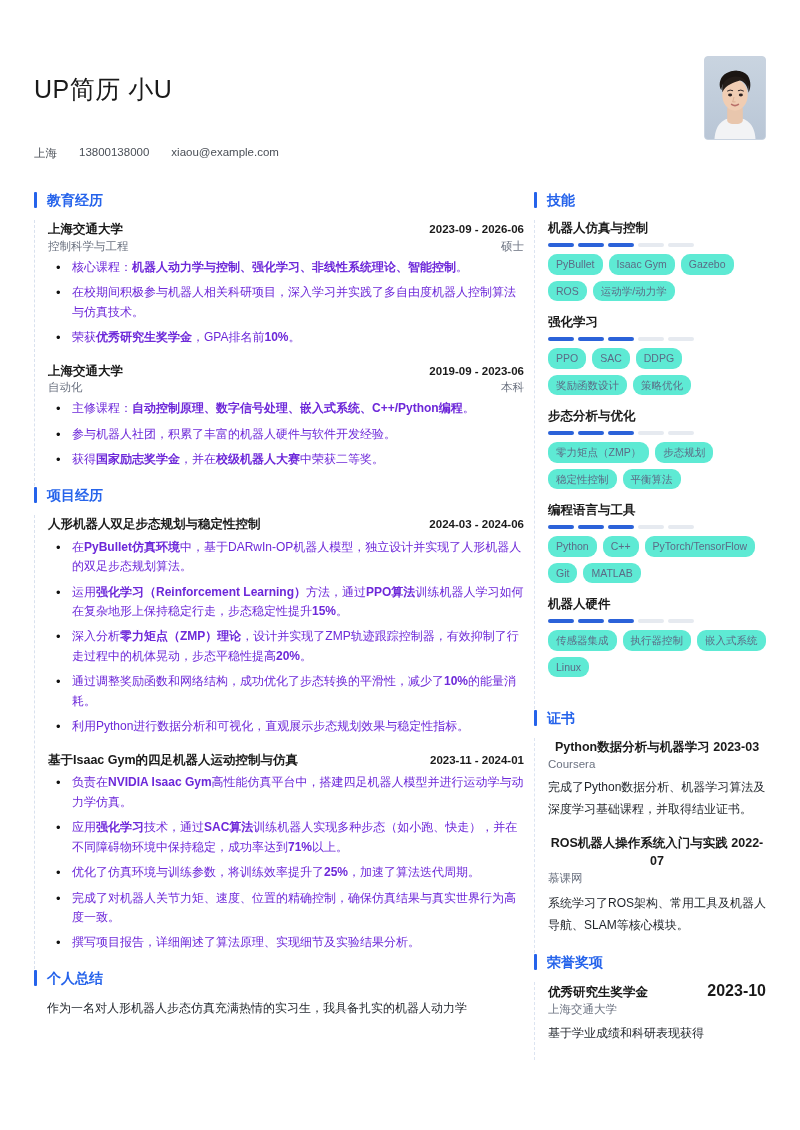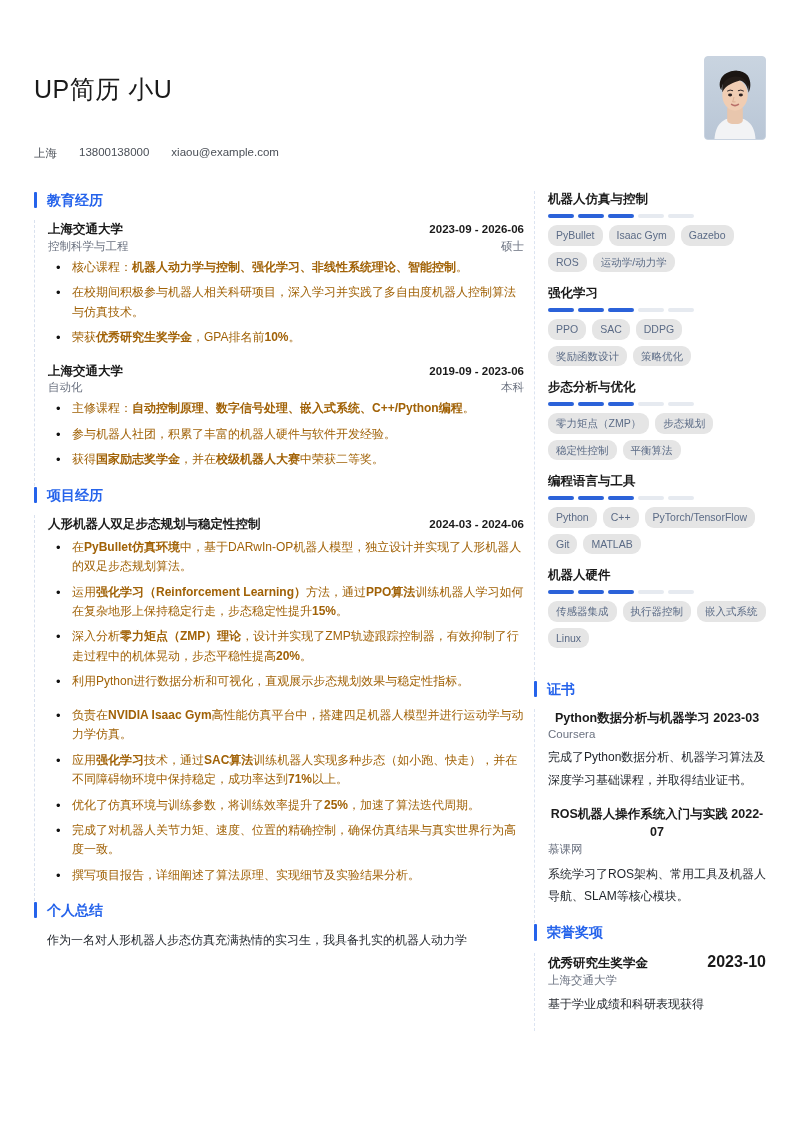--- a/index.html
+++ b/index.html
@@ -45,38 +45,38 @@
   .entry:last-child { margin-bottom: 0; }
   .entry-row { display: flex; justify-content: space-between; align-items: baseline; gap: 10px; }
   .entry-title { font-size: 12.5px; font-weight: 700; color: #1a1a1a; line-height: 1.5; }
   .entry-date { font-size: 11.5px; font-weight: 700; color: #1a1a1a; white-space: nowrap; }
   .entry-sub { font-size: 11.5px; color: #6b7280; }
   .entry-sub-right { font-size: 11.5px; color: #6b7280; white-space: nowrap; }
 
   ul.bullets { list-style: none; margin: 4px 0 0 0; padding: 0; }
   ul.bullets > li {
     position: relative; padding-left: 24px; font-size: 12px; line-height: 1.62;
-    color: #a16207; margin-bottom: 6px; text-align: left;
+    color: #6d28d9; margin-bottom: 6px; text-align: left;
   }
   ul.bullets > li:last-child { margin-bottom: 0; }
   ul.bullets > li::before {
     content: "•"; position: absolute; left: 8px; top: -1px; font-size: 13px; color: #111;
   }
   .b { font-weight: 700; }
 
   
   .skill-group { margin-bottom: 13px; }
   .skill-group:last-child { margin-bottom: 16px; }
   .skill-name { font-size: 12.5px; font-weight: 700; color: #1a1a1a; margin-bottom: 6px; }
   .skill-bars { display: flex; gap: 4px; margin-bottom: 7px; }
   .seg { width: 26px; height: 4px; border-radius: 2px; background: #e6eaf0; }
   .seg.on { background: #2b62d9; }
   .tags { display: flex; flex-wrap: wrap; gap: 6px; }
   .tag {
-    background: #e5e5e5; color: #5b6b86; font-size: 10.5px; line-height: 1;
+    background: #5eead4; color: #5b6b86; font-size: 10.5px; line-height: 1;
     padding: 5px 8px; border-radius: 9px; white-space: nowrap;
   }
 
   
   .cert { margin-bottom: 14px; }
   .cert:last-child { margin-bottom: 0; }
   .cert-title { font-size: 12.5px; font-weight: 700; color: #1a1a1a; line-height: 1.45; text-align: center; }
   .cert-title .date { font-weight: 700; }
   .cert-org { font-size: 11.5px; color: #6b7280; margin-top: 1px; }
   .cert-desc { font-size: 12px; color: #1f2329; line-height: 1.85; margin-top: 6px; }
@@ -172,24 +172,29 @@
         <div class="sec-body">
     <div class="entry">
       <div class="entry-row">
         <div class="entry-title">人形机器人双足步态规划与稳定性控制</div>
         <div class="entry-date">2024-03 - 2024-06</div>
       </div>
       <ul class="bullets">
                 <li><span>在</span><span class="b">PyBullet仿真环境</span><span>中，基于DARwIn-OP机器人模型，独立设计并实现了人形机器人的双足步态规划算法。</span></li>
                 <li><span>运用</span><span class="b">强化学习（Reinforcement Learning）</span><span>方法，通过</span><span class="b">PPO算法</span><span>训练机器人学习如何在复杂地形上保持稳定行走，步态稳定性提升</span><span class="b">15%</span><span>。</span></li>
                 <li><span>深入分析</span><span class="b">零力矩点（ZMP）理论</span><span>，设计并实现了ZMP轨迹跟踪控制器，有效抑制了行走过程中的机体晃动，步态平稳性提高</span><span class="b">20%</span><span>。</span></li>
+                <li><span>通过调整奖励函数和网络结构，成功优化了步态转换的平滑性，减少了</span><span class="b">10%</span><span>的能量消耗。</span></li>
                 <li><span>利用Python进行数据分析和可视化，直观展示步态规划效果与稳定性指标。</span></li>
               </ul>
     </div>
     <div class="entry">
+      <div class="entry-row">
+        <div class="entry-title">基于Isaac Gym的四足机器人运动控制与仿真</div>
+        <div class="entry-date">2023-11 - 2024-01</div>
+      </div>
       <ul class="bullets">
                 <li><span>负责在</span><span class="b">NVIDIA Isaac Gym</span><span>高性能仿真平台中，搭建四足机器人模型并进行运动学与动力学仿真。</span></li>
                 <li><span>应用</span><span class="b">强化学习</span><span>技术，通过</span><span class="b">SAC算法</span><span>训练机器人实现多种步态（如小跑、快走），并在不同障碍物环境中保持稳定，成功率达到</span><span class="b">71%</span><span>以上。</span></li>
                 <li><span>优化了仿真环境与训练参数，将训练效率提升了</span><span class="b">25%</span><span>，加速了算法迭代周期。</span></li>
                 <li><span>完成了对机器人关节力矩、速度、位置的精确控制，确保仿真结果与真实世界行为高度一致。</span></li>
                 <li><span>撰写项目报告，详细阐述了算法原理、实现细节及实验结果分析。</span></li>
               </ul>
     </div>
           </div>
       </div>
@@ -199,20 +204,21 @@
         <div class="sec-body" style="border-left:none;padding-left:13px;">
           <div class="summary-text">作为一名对人形机器人步态仿真充满热情的实习生，我具备扎实的机器人动力学</div>
         </div>
       </div>
 
     </div>
 
     <div class="col-right">
 
       <div class="section">
+        <div class="sec-head">技能</div>
         <div class="sec-body">
     <div class="skill-group">
       <div class="skill-name">机器人仿真与控制</div>
       <div class="skill-bars">
                 <span class="seg on"></span>
                 <span class="seg on"></span>
                 <span class="seg on"></span>
                 <span class="seg "></span>
                 <span class="seg "></span>
               </div>

